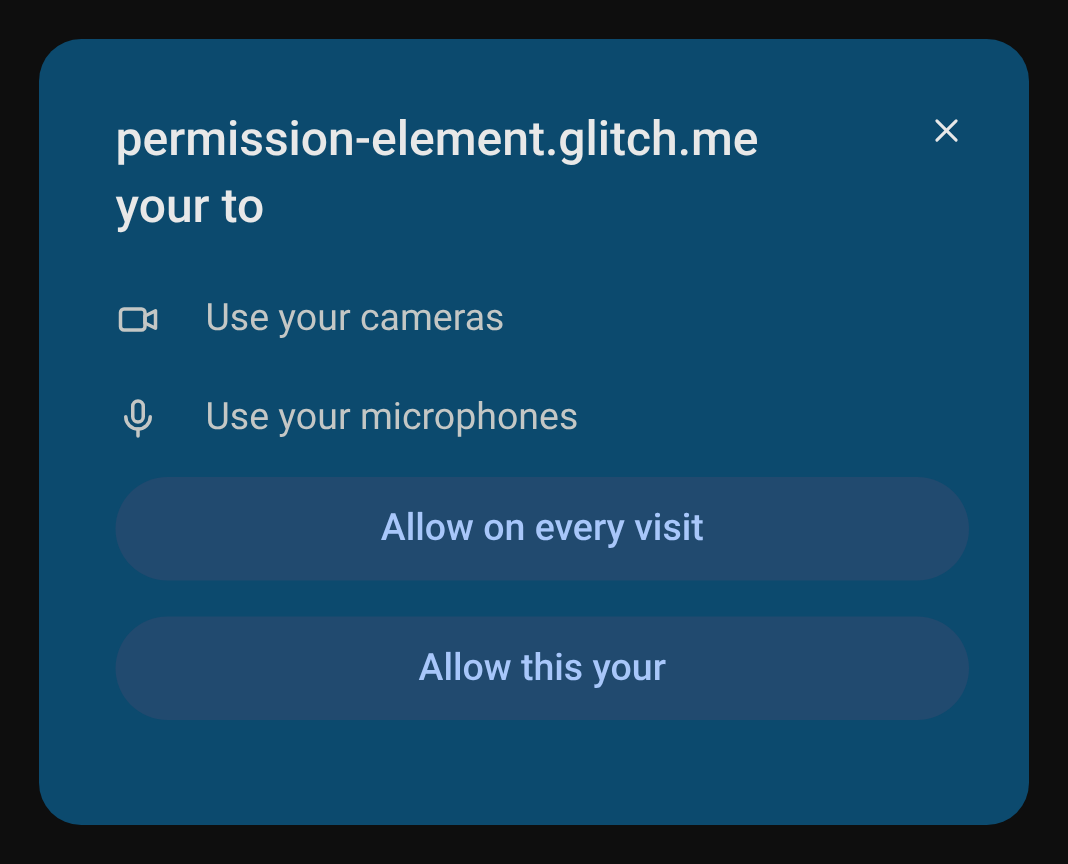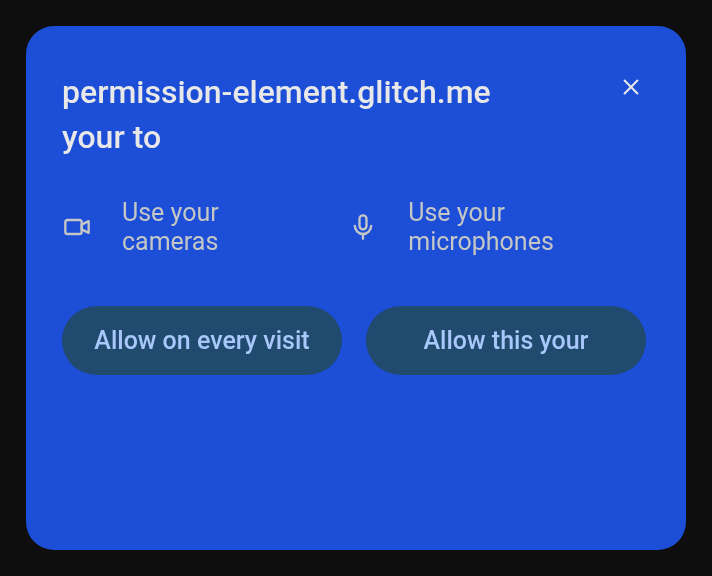--- a/index.html
+++ b/index.html
@@ -10,23 +10,23 @@
     body {
       width: 712px;
       height: 576px;
       background: #0e0e0e;
       font-family: -apple-system, BlinkMacSystemFont, "Segoe UI", Roboto, sans-serif;
       padding: 26px;
     }
     .dialog {
       width: 100%;
       height: 100%;
-      background: #1d4ed8;
+      background: #0c4a6e;
       border-radius: 28px;
-      padding: 44px 40px 40px 36px;
+      padding: 44px 40px 40px 51px;
       display: flex;
       flex-direction: column;
       position: relative;
     }
     .header-row {
       display: flex;
       justify-content: space-between;
       align-items: flex-start;
       margin-bottom: 38px;
     }
@@ -54,23 +54,23 @@
       display: flex;
       align-items: center;
       justify-content: center;
     }
     .close-btn svg {
       width: 22px;
       height: 22px;
     }
     .permissions-list {
       display: flex;
-      flex-direction: row;
+      flex-direction: column;
       gap: 36px;
-      margin-bottom: 50px;
+      margin-bottom: 24px;
     }
     .permission-item {
       display: flex;
       align-items: center;
       gap: 30px;
     }
     .permission-icon {
       width: 30px;
       height: 30px;
       color: #c4c7c5;
@@ -83,21 +83,21 @@
       width: 28px;
       height: 28px;
     }
     .permission-label {
       color: #c4c7c5;
       font-size: 25px;
       font-weight: 400;
     }
     .buttons {
       display: flex;
-      flex-direction: row;
+      flex-direction: column;
       gap: 24px;
     }
     .action-btn {
       width: 100%;
       background: #214a6f;
       color: #a8c7fa;
       border: none;
       border-radius: 100px;
       padding: 20px 0;
       font-size: 25px;

